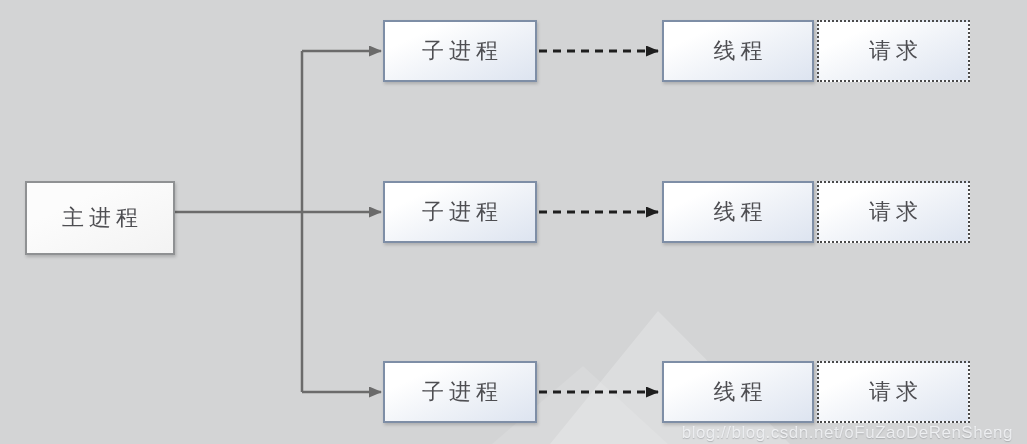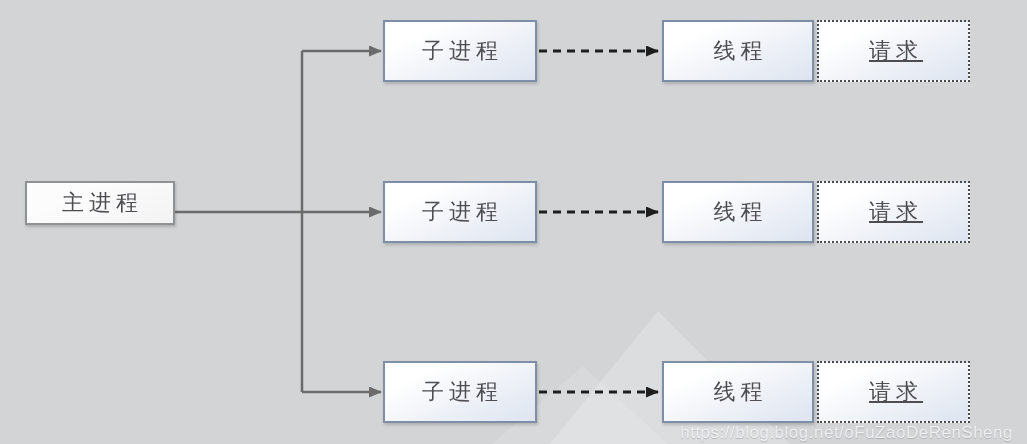--- a/index.html
+++ b/index.html
@@ -38,21 +38,20 @@
     box-shadow:1px 2px 3px rgba(0,0,0,0.18);
   }
   .box.main{
     background:linear-gradient(155deg,#fcfcfc 30%,#f3f3f3 100%);
     border:2px solid #8f9193;
     box-shadow:1px 2px 3px rgba(0,0,0,0.18);
   }
   .box.request{
     background:linear-gradient(155deg,#ffffff 22%,#f0f3f8 55%,#dde4f0 100%);
     border:2px dotted #4a4a4a;
-    text-decoration:underline;
   }
   .watermark-text{
     position:absolute;
     right:14px;
     bottom:1px;
     font-size:17px;
     letter-spacing:0.5px;
     color:rgba(249,250,253,0.78);
     text-shadow:0 1px 1px rgba(130,132,138,0.45);
     z-index:3;
@@ -82,29 +81,29 @@
 
     <path d="M302,51 H381" stroke="#6b6b6b" stroke-width="2.5" fill="none" marker-end="url(#arrGray)"></path>
 
     <path d="M302,392 H381" stroke="#6b6b6b" stroke-width="2.5" fill="none" marker-end="url(#arrGray)"></path>
 
     <path d="M539,51 H658" stroke="#1e1e1e" stroke-width="3" fill="none" stroke-dasharray="8 6" marker-end="url(#arrBlack)"></path>
     <path d="M539,212 H658" stroke="#1e1e1e" stroke-width="3" fill="none" stroke-dasharray="8 6" marker-end="url(#arrBlack)"></path>
     <path d="M539,392 H658" stroke="#1e1e1e" stroke-width="3" fill="none" stroke-dasharray="8 6" marker-end="url(#arrBlack)"></path>
   </svg>
 
-  <div class="box main" style="left:25px;top:181px;width:150px;height:44px;">主进程</div>
+  <div class="box main" style="left:25px;top:181px;width:150px;height:74px;">主进程</div>
 
   <div class="box proc" style="left:383px;top:20px;width:154px;height:62px;">子进程</div>
   <div class="box proc" style="left:662px;top:20px;width:152px;height:62px;">线程</div>
   <div class="box request" style="left:817px;top:20px;width:153px;height:62px;">请求</div>
 
   <div class="box proc" style="left:383px;top:181px;width:154px;height:62px;">子进程</div>
   <div class="box proc" style="left:662px;top:181px;width:152px;height:62px;">线程</div>
   <div class="box request" style="left:817px;top:181px;width:153px;height:62px;">请求</div>
 
   <div class="box proc" style="left:383px;top:361px;width:154px;height:62px;">子进程</div>
   <div class="box proc" style="left:662px;top:361px;width:152px;height:62px;">线程</div>
   <div class="box request" style="left:817px;top:361px;width:153px;height:62px;">请求</div>
 
-  <div class="watermark-text">https://blog.blog.net/oFuZaoDeRenSheng</div>
+  <div class="watermark-text">blog://blog.csdn.net/oFuZaoDeRenSheng</div>
 
 </div>
 
 </body></html>

